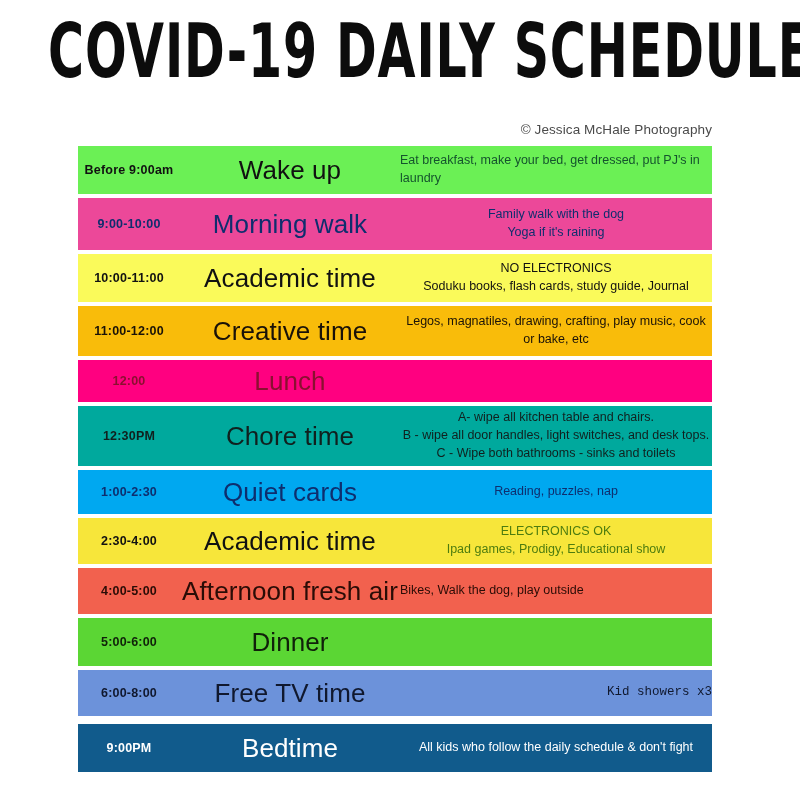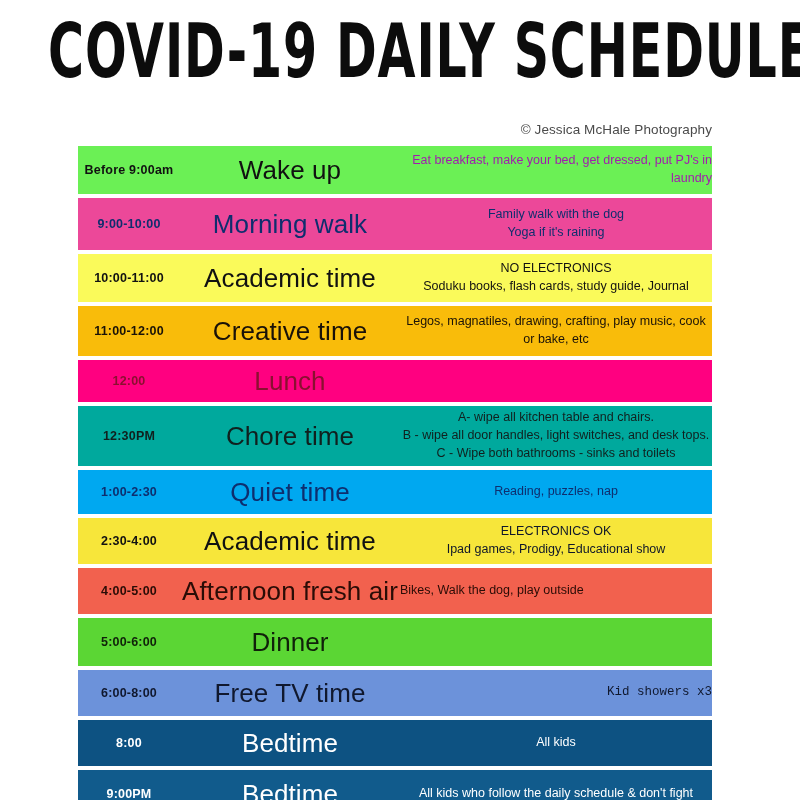--- a/index.html
+++ b/index.html
@@ -96,21 +96,21 @@
   <div class="title">COVID-19 DAILY SCHEDULE</div>
 
   <div class="credit">© Jessica McHale Photography</div>
 
   <table class="sched">
     <tbody id="sched-body">
 
     <tr class="row" style="background: rgb(107, 240, 85); height: 48px;">
           <td class="c-time" style="color: rgb(17, 17, 17);">Before 9:00am</td>
           <td class="c-act" style="color: rgb(17, 17, 17);">Wake up</td>
-          <td class="c-det" style="color: #a21caf; text-align: right;">Eat breakfast, make your bed, get dressed, put PJ's in laundry</td>
+          <td class="c-det" style="color: #14532d; text-align: left;">Eat breakfast, make your bed, get dressed, put PJ's in laundry</td>
         </tr>
         <tr class="sep">
           <td colspan="3"></td>
         </tr>
         <tr class="row" style="background: #ec4899; height: 52px;">
           <td class="c-time" style="color: rgb(14, 46, 110);">9:00-10:00</td>
           <td class="c-act" style="color: rgb(14, 46, 110);">Morning walk</td>
           <td class="c-det" style="color: rgb(14, 46, 110); text-align: center;">Family walk with the dog<br>Yoga if it's raining</td>
         </tr>
         <tr class="sep">
@@ -143,30 +143,30 @@
         <tr class="row" style="background: rgb(0, 169, 157); height: 60px;">
           <td class="c-time" style="color: rgb(16, 32, 30);">12:30PM</td>
           <td class="c-act" style="color: rgb(16, 32, 30);">Chore time</td>
           <td class="c-det" style="color: rgb(16, 32, 30); text-align: center;">A- wipe all kitchen table and chairs.<br>B - wipe all door handles, light switches, and desk tops.<br>C - Wipe both bathrooms - sinks and toilets</td>
         </tr>
         <tr class="sep">
           <td colspan="3"></td>
         </tr>
         <tr class="row" style="background: rgb(0, 168, 240); height: 44px;">
           <td class="c-time" style="color: rgb(14, 46, 110);">1:00-2:30</td>
-          <td class="c-act" style="color: rgb(14, 46, 110);">Quiet time</td>
+          <td class="c-act" style="color: rgb(14, 46, 110);">Quiet cards</td>
           <td class="c-det" style="color: rgb(14, 46, 110); text-align: center;">Reading, puzzles, nap</td>
         </tr>
         <tr class="sep">
           <td colspan="3"></td>
         </tr>
         <tr class="row" style="background: rgb(247, 230, 58); height: 46px;">
           <td class="c-time" style="color: rgb(17, 17, 17);">2:30-4:00</td>
           <td class="c-act" style="color: rgb(17, 17, 17);">Academic time</td>
-          <td class="c-det" style="color: #0f172a; text-align: center;">ELECTRONICS OK<br>Ipad games, Prodigy, Educational show</td>
+          <td class="c-det" style="color: #4d7c0f; text-align: center;">ELECTRONICS OK<br>Ipad games, Prodigy, Educational show</td>
         </tr>
         <tr class="sep">
           <td colspan="3"></td>
         </tr>
         <tr class="row" style="background: rgb(242, 97, 78); height: 46px;">
           <td class="c-time" style="color: rgb(42, 12, 6);">4:00-5:00</td>
           <td class="c-act" style="color: rgb(42, 12, 6);">Afternoon fresh air</td>
           <td class="c-det" style="color: rgb(42, 12, 6); text-align: left;">Bikes, Walk the dog, play outside</td>
         </tr>
         <tr class="sep">
@@ -181,25 +181,20 @@
           <td colspan="3"></td>
         </tr>
         <tr class="row" style="background: rgb(108, 146, 218); height: 46px; padding-left: 40px;">
           <td class="c-time" style="color: rgb(16, 24, 46);">6:00-8:00</td>
           <td class="c-act" style="color: rgb(16, 24, 46);">Free TV time</td>
           <td class="c-det" style="color: rgb(16, 24, 46); text-align: right; font-family: Liberation Mono, monospace;">Kid showers x3</td>
         </tr>
         <tr class="sep">
           <td colspan="3"></td>
         </tr>
-        <tr class="row" style="background: rgb(13, 82, 130); height: 46px;">
-          <td class="c-time" style="color: rgb(255, 255, 255);">8:00</td>
-          <td class="c-act" style="color: rgb(255, 255, 255);">Bedtime</td>
-          <td class="c-det" style="color: rgb(255, 255, 255); text-align: center;">All kids</td>
-        </tr>
         <tr class="sep">
           <td colspan="3"></td>
         </tr>
         <tr class="row" style="background: rgb(17, 91, 140); height: 48px;">
           <td class="c-time" style="color: rgb(255, 255, 255);">9:00PM</td>
           <td class="c-act" style="color: rgb(255, 255, 255);">Bedtime</td>
           <td class="c-det" style="color: rgb(255, 255, 255); text-align: center;">All kids who follow the daily schedule &amp; don't fight</td>
         </tr>
       </tbody>
   </table>

